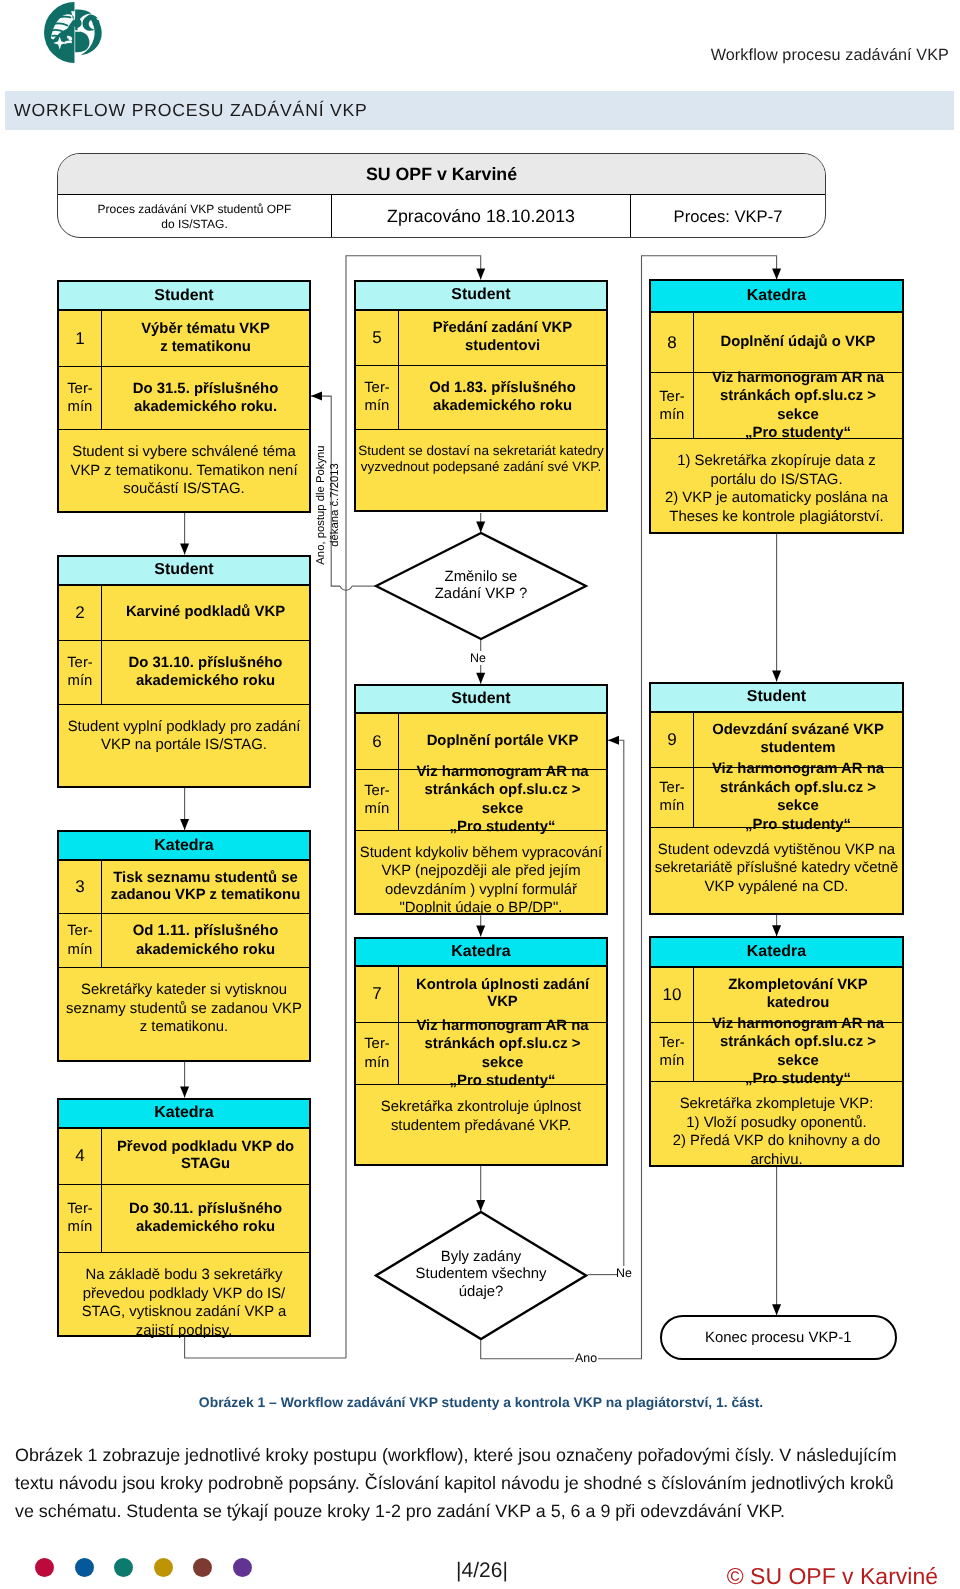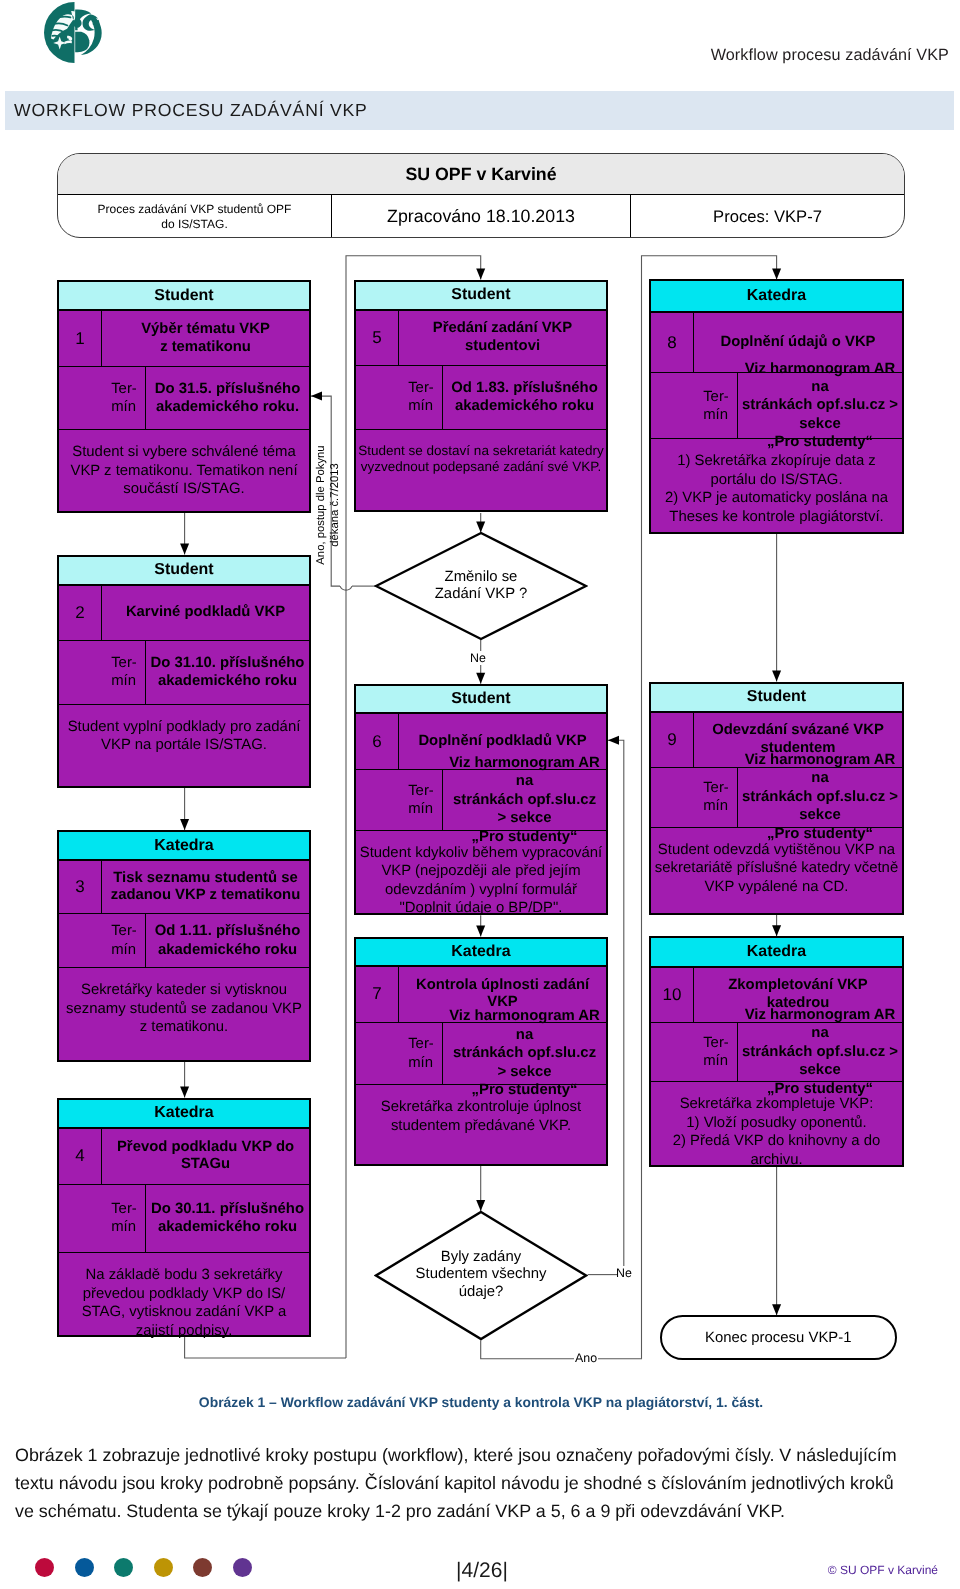--- a/index.html
+++ b/index.html
@@ -9,36 +9,36 @@
   .page{position:absolute;left:0;top:0;width:960px;height:1589px;}
 
   
   #logo{position:absolute;left:44px;top:2px;width:61px;height:61px;}
   #running-title{position:absolute;right:11px;top:46px;font-size:16.2px;color:#231f20;letter-spacing:.1px;white-space:nowrap;}
 
   #section-title-bar{position:absolute;left:5px;top:91px;width:949px;height:39px;background:#dce6f1;}
   #section-title{position:absolute;left:14px;top:100px;font-size:17.6px;letter-spacing:0.8px;color:#1a1a1a;font-weight:400;}
 
   
-  #doc-table{position:absolute;left:57px;top:153px;width:848px;height:85px;border:1px solid #3b3b3b;border-radius:23px;box-sizing:border-box;overflow:hidden;}
+  #doc-table{position:absolute;left:57px;top:153px;width:769px;height:85px;border:1px solid #3b3b3b;border-radius:23px;box-sizing:border-box;overflow:hidden;}
   #doc-title{height:41px;background:#e9e9e9;display:flex;align-items:center;justify-content:center;font-size:17.8px;font-weight:bold;border-bottom:1px solid #000;box-sizing:border-box;}
   #doc-row{height:43px;display:flex;}
   #doc-row > div{display:flex;align-items:center;justify-content:center;text-align:center;box-sizing:border-box;}
   #doc-c1{width:274px;font-size:12px;line-height:1.25;white-space:pre-line;border-right:1px solid #000;padding:10px 8px;}
   #doc-c2{width:299px;font-size:17.8px;border-right:1px solid #000;}
   #doc-c3{flex:1;font-size:16.6px;}
 
   
-  .box{position:absolute;border:2px solid #000;box-sizing:border-box;background:#a21caf;z-index:5;}
+  .box{position:absolute;border:2px solid #000;box-sizing:border-box;background:#fde047;z-index:5;}
   .bhdr{display:flex;align-items:center;justify-content:center;font-size:15.95px;font-weight:bold;border-bottom:2px solid #000;box-sizing:border-box;}
   .hdr-student{background:#b2f5f5;}
   .hdr-katedra{background:#00e5f0;}
   .brow{display:flex;border-bottom:1.5px solid #000;box-sizing:border-box;}
   .bnum{display:flex;align-items:center;justify-content:center;font-size:17px;border-right:1.5px solid #000;box-sizing:border-box;flex:none;}
-  .bnum.small{font-size:14.9px;line-height:1.22;white-space:pre-line;margin-left:44px;}
+  .bnum.small{font-size:14.9px;line-height:1.22;white-space:pre-line;text-align:center;}
   .btitle{flex:1;display:flex;align-items:center;justify-content:center;text-align:center;white-space:pre-line;font-size:14.85px;font-weight:bold;line-height:1.17;padding:0 5px;box-sizing:border-box;}
   .bterm{flex:1;display:flex;align-items:center;justify-content:center;text-align:center;white-space:pre-line;font-size:14.9px;line-height:1.24;padding:0 4px;box-sizing:border-box;font-weight:bold;}
   .bbody{display:flex;align-items:flex-start;justify-content:center;text-align:center;font-size:14.9px;line-height:1.245;padding:13px 1px 0;box-sizing:border-box;white-space:pre-line;}
 
   .box.narrow .bbody{font-size:13.5px;}
 
   
   .svgl{position:absolute;left:0;top:0;width:960px;height:1589px;pointer-events:none;z-index:2;}
   .dlabel{position:absolute;font-size:12.4px;color:#000;z-index:6;background:#fff;padding:0 1px;}
   .rotlabel{position:absolute;font-size:11.3px;color:#000;z-index:6;transform-origin:50% 50%;transform:rotate(-90deg);white-space:pre-line;line-height:1.28;text-align:center;}
@@ -51,21 +51,21 @@
   #terminator{position:absolute;left:660px;top:1315px;width:236.5px;height:45px;border:2.2px solid #000;border-radius:23px;box-sizing:border-box;display:flex;align-items:center;justify-content:center;font-size:14.9px;background:#fff;z-index:5;}
 
   
   #caption{position:absolute;left:0;top:1394px;width:962px;text-align:center;font-size:13.9px;font-weight:bold;color:#1f4e79;}
   #paragraph{position:absolute;left:15px;top:1440.5px;width:900px;font-size:17.9px;line-height:28.2px;text-align:left;color:#111;}
 
   
   #footer-dots{position:absolute;left:35px;top:1558px;display:flex;gap:20.6px;}
   #footer-dots span{width:19px;height:19px;border-radius:50%;display:block;}
   #page-num{position:absolute;left:2px;top:1559px;width:960px;text-align:center;font-size:21px;color:#1a1a1a;}
-  #copyright{position:absolute;right:22px;top:1562.5px;font-size:12px;color:#4c1d95;}
+  #copyright{position:absolute;right:22px;top:1562.5px;font-size:23px;color:#b91c1c;}
 </style>
 </head>
 <body>
 
 <div class="page">
 
 <svg id="logo" viewBox="0 0 91 91" xmlns="http://www.w3.org/2000/svg">
  <path fill="#0f6e66" d="M45.5 0 A45.5 45.5 0 0 0 45.5 91 Z"></path>
 
  <path fill="#f5fbfa" d="
@@ -207,21 +207,21 @@
 akademického roku</div>
   </div>
   <div class="bbody" style="height:84.9px;">Student se dostaví na sekretariát katedry
 vyzvednout podepsané zadání své VKP.</div>
 </div>
 
 <div class="box" style="left:354px;top:683.7px;width:254px;height:231.5px;">
   <div class="bhdr hdr-student" style="height: 28.8px; background: rgb(178, 245, 245);">Student</div>
   <div class="brow" style="height:55.5px;">
     <div class="bnum" style="width:43px;">6</div>
-    <div class="btitle">Doplnění podkladů VKP</div>
+    <div class="btitle">Doplnění portále VKP</div>
   </div>
   <div class="brow" style="height:60.7px;">
     <div class="bnum small" style="width:43px;">Ter-
 mín</div>
     <div class="bterm">Viz harmonogram AR na
 stránkách  opf.slu.cz &gt; sekce
 „Pro studenty“</div>
   </div>
   <div class="bbody" style="height:86.5px;">Student kdykoliv během vypracování
 VKP (nejpozději ale před jejím

